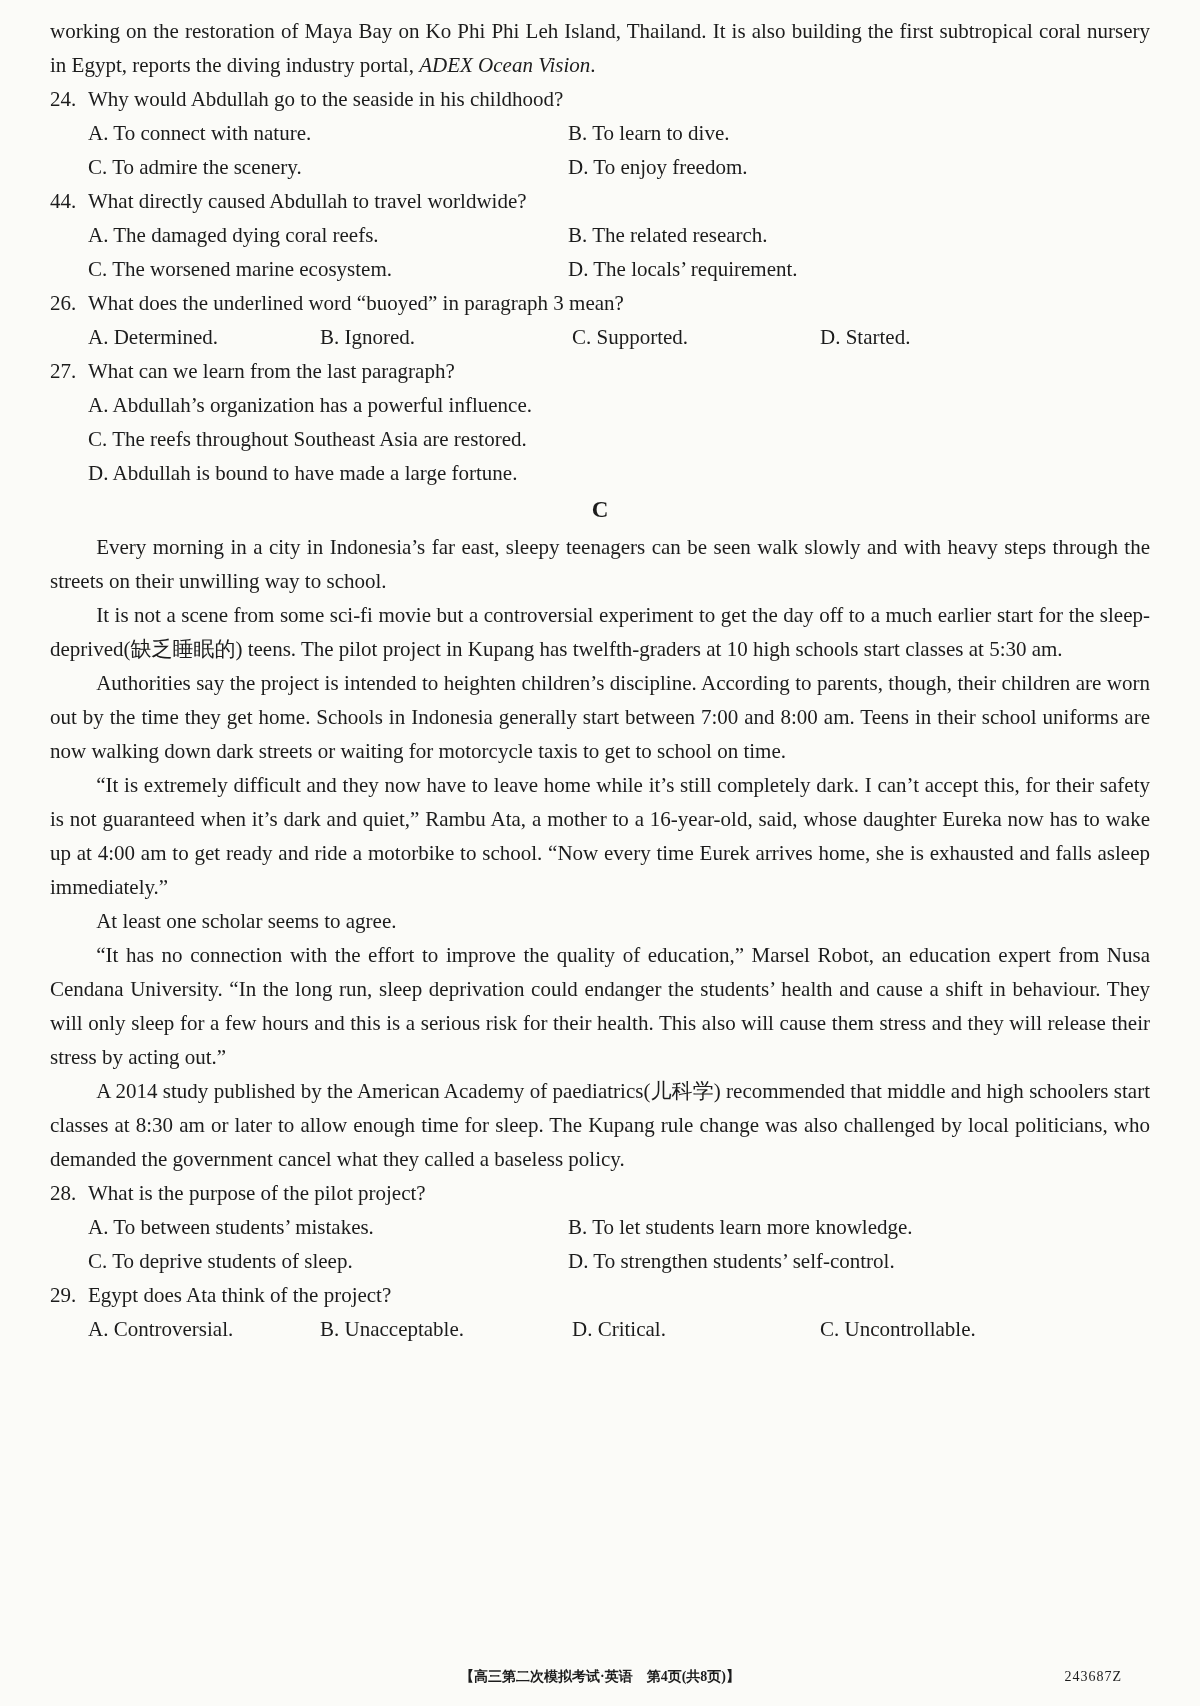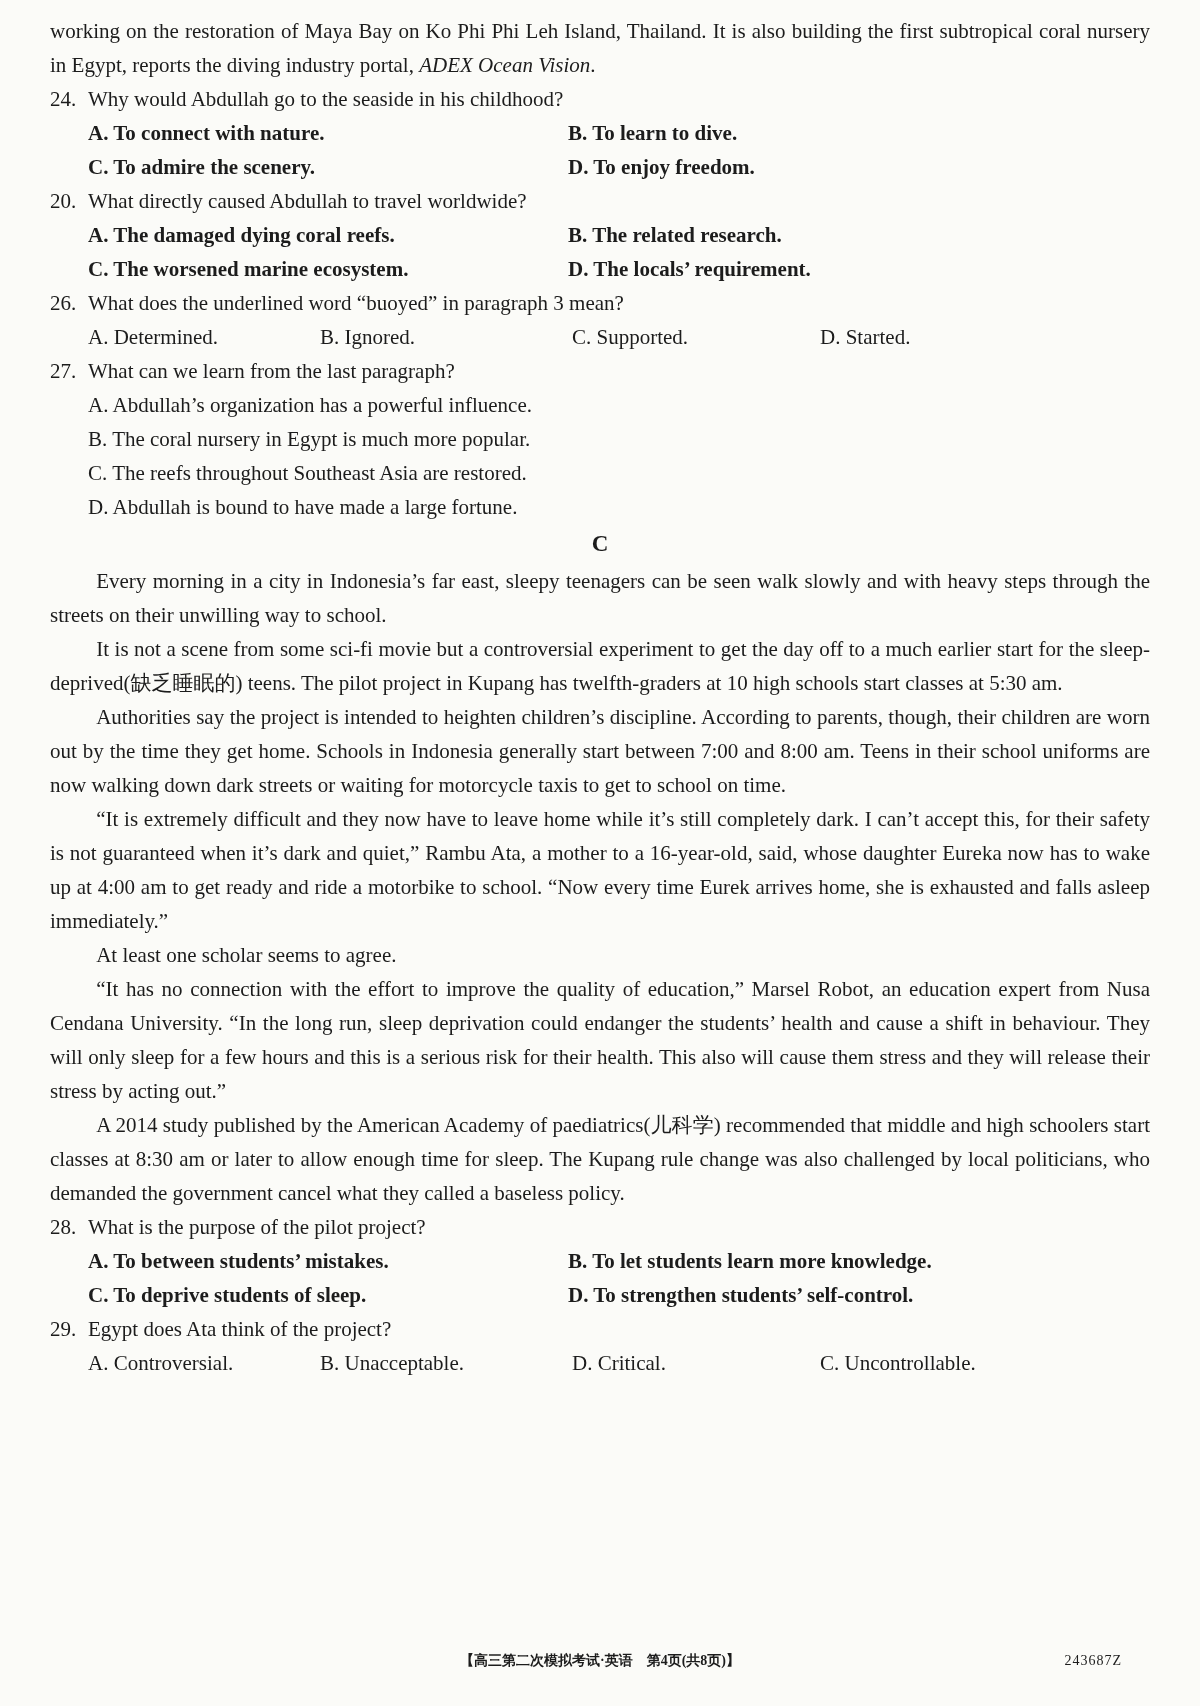--- a/index.html
+++ b/index.html
@@ -8,30 +8,30 @@
     background: #fbfbf8;
     color: #1c1c1c;
     font-family: "Liberation Serif", "DejaVu Serif", serif;
     font-size: 21px;
     line-height: 34px;
     overflow: hidden;
   }
   .page {
     width: 1200px;
     height: 1706px;
-    padding: 14px 50px 16px 50px;
+    padding: 14px 50px 0 50px;
     display: flex;
     flex-direction: column;
   }
   .para { text-align: justify; }
   .para.indent { text-indent: 2.2em; }
   .q-stem { text-align: justify; }
   .q-num { display: inline-block; min-width: 38px; }
   .opts { padding-left: 38px; display: grid; column-gap: 0; }
-  .opts.two-col  { grid-template-columns: 480px 1fr; font-weight: bold; }
+  .opts.two-col  { grid-template-columns: 480px 1fr; }
   .opts.four-col { grid-template-columns: 232px 252px 248px 1fr; }
   .opts.one-col  { grid-template-columns: 1fr; }
   .opt { white-space: nowrap; overflow: visible; }
   .section-head {
     text-align: center;
     font-weight: bold;
     font-size: 23px;
     margin: 3px 0 3px 0;
   }
   em.source-title { font-style: italic; }
@@ -62,21 +62,21 @@
     <p class="q-stem"><span class="q-num">24.</span><span>Why would Abdullah go to the seaside in his childhood?</span></p>
     <div class="opts two-col">
       <span class="opt">A. To connect with nature.</span>
       <span class="opt">B. To learn to dive.</span>
       <span class="opt">C. To admire the scenery.</span>
       <span class="opt">D. To enjoy freedom.</span>
     </div>
   </div>
 
   <div class="question">
-    <p class="q-stem"><span class="q-num">20.</span><span>What directly caused Abdullah to travel worldwide?</span></p>
+    <p class="q-stem"><span class="q-num">44.</span><span>What directly caused Abdullah to travel worldwide?</span></p>
     <div class="opts two-col">
       <span class="opt">A. The damaged dying coral reefs.</span>
       <span class="opt">B. The related research.</span>
       <span class="opt">C. The worsened marine ecosystem.</span>
       <span class="opt">D. The locals’ requirement.</span>
     </div>
   </div>
 
   <div class="question">
     <p class="q-stem"><span class="q-num">26.</span><span>What does the underlined word “buoyed” in paragraph 3 mean?</span></p>
@@ -85,21 +85,20 @@
       <span class="opt">B. Ignored.</span>
       <span class="opt">C. Supported.</span>
       <span class="opt">D. Started.</span>
     </div>
   </div>
 
   <div class="question">
     <p class="q-stem"><span class="q-num">27.</span><span>What can we learn from the last paragraph?</span></p>
     <div class="opts one-col">
       <span class="opt">A. Abdullah’s organization has a powerful influence.</span>
-      <span class="opt">B. The coral nursery in Egypt is much more popular.</span>
       <span class="opt">C. The reefs throughout Southeast Asia are restored.</span>
       <span class="opt">D. Abdullah is bound to have made a large fortune.</span>
     </div>
   </div>
 
   <div class="section-head">C</div>
 
   <p class="para indent">Every morning in a city in Indonesia’s far east, sleepy teenagers can be seen walk slowly and with heavy steps through the streets on their unwilling way to school.</p>
   <p class="para indent">It is not a scene from some sci-fi movie but a controversial experiment to get the day off to a much earlier start for the sleep-deprived(缺乏睡眠的) teens. The pilot project in Kupang has twelfth-graders at 10 high schools start classes at 5:30 am.</p>
   <p class="para indent">Authorities say the project is intended to heighten children’s discipline. According to parents, though, their children are worn out by the time they get home. Schools in Indonesia generally start between 7:00 and 8:00 am. Teens in their school uniforms are now walking down dark streets or waiting for motorcycle taxis to get to school on time.</p>

